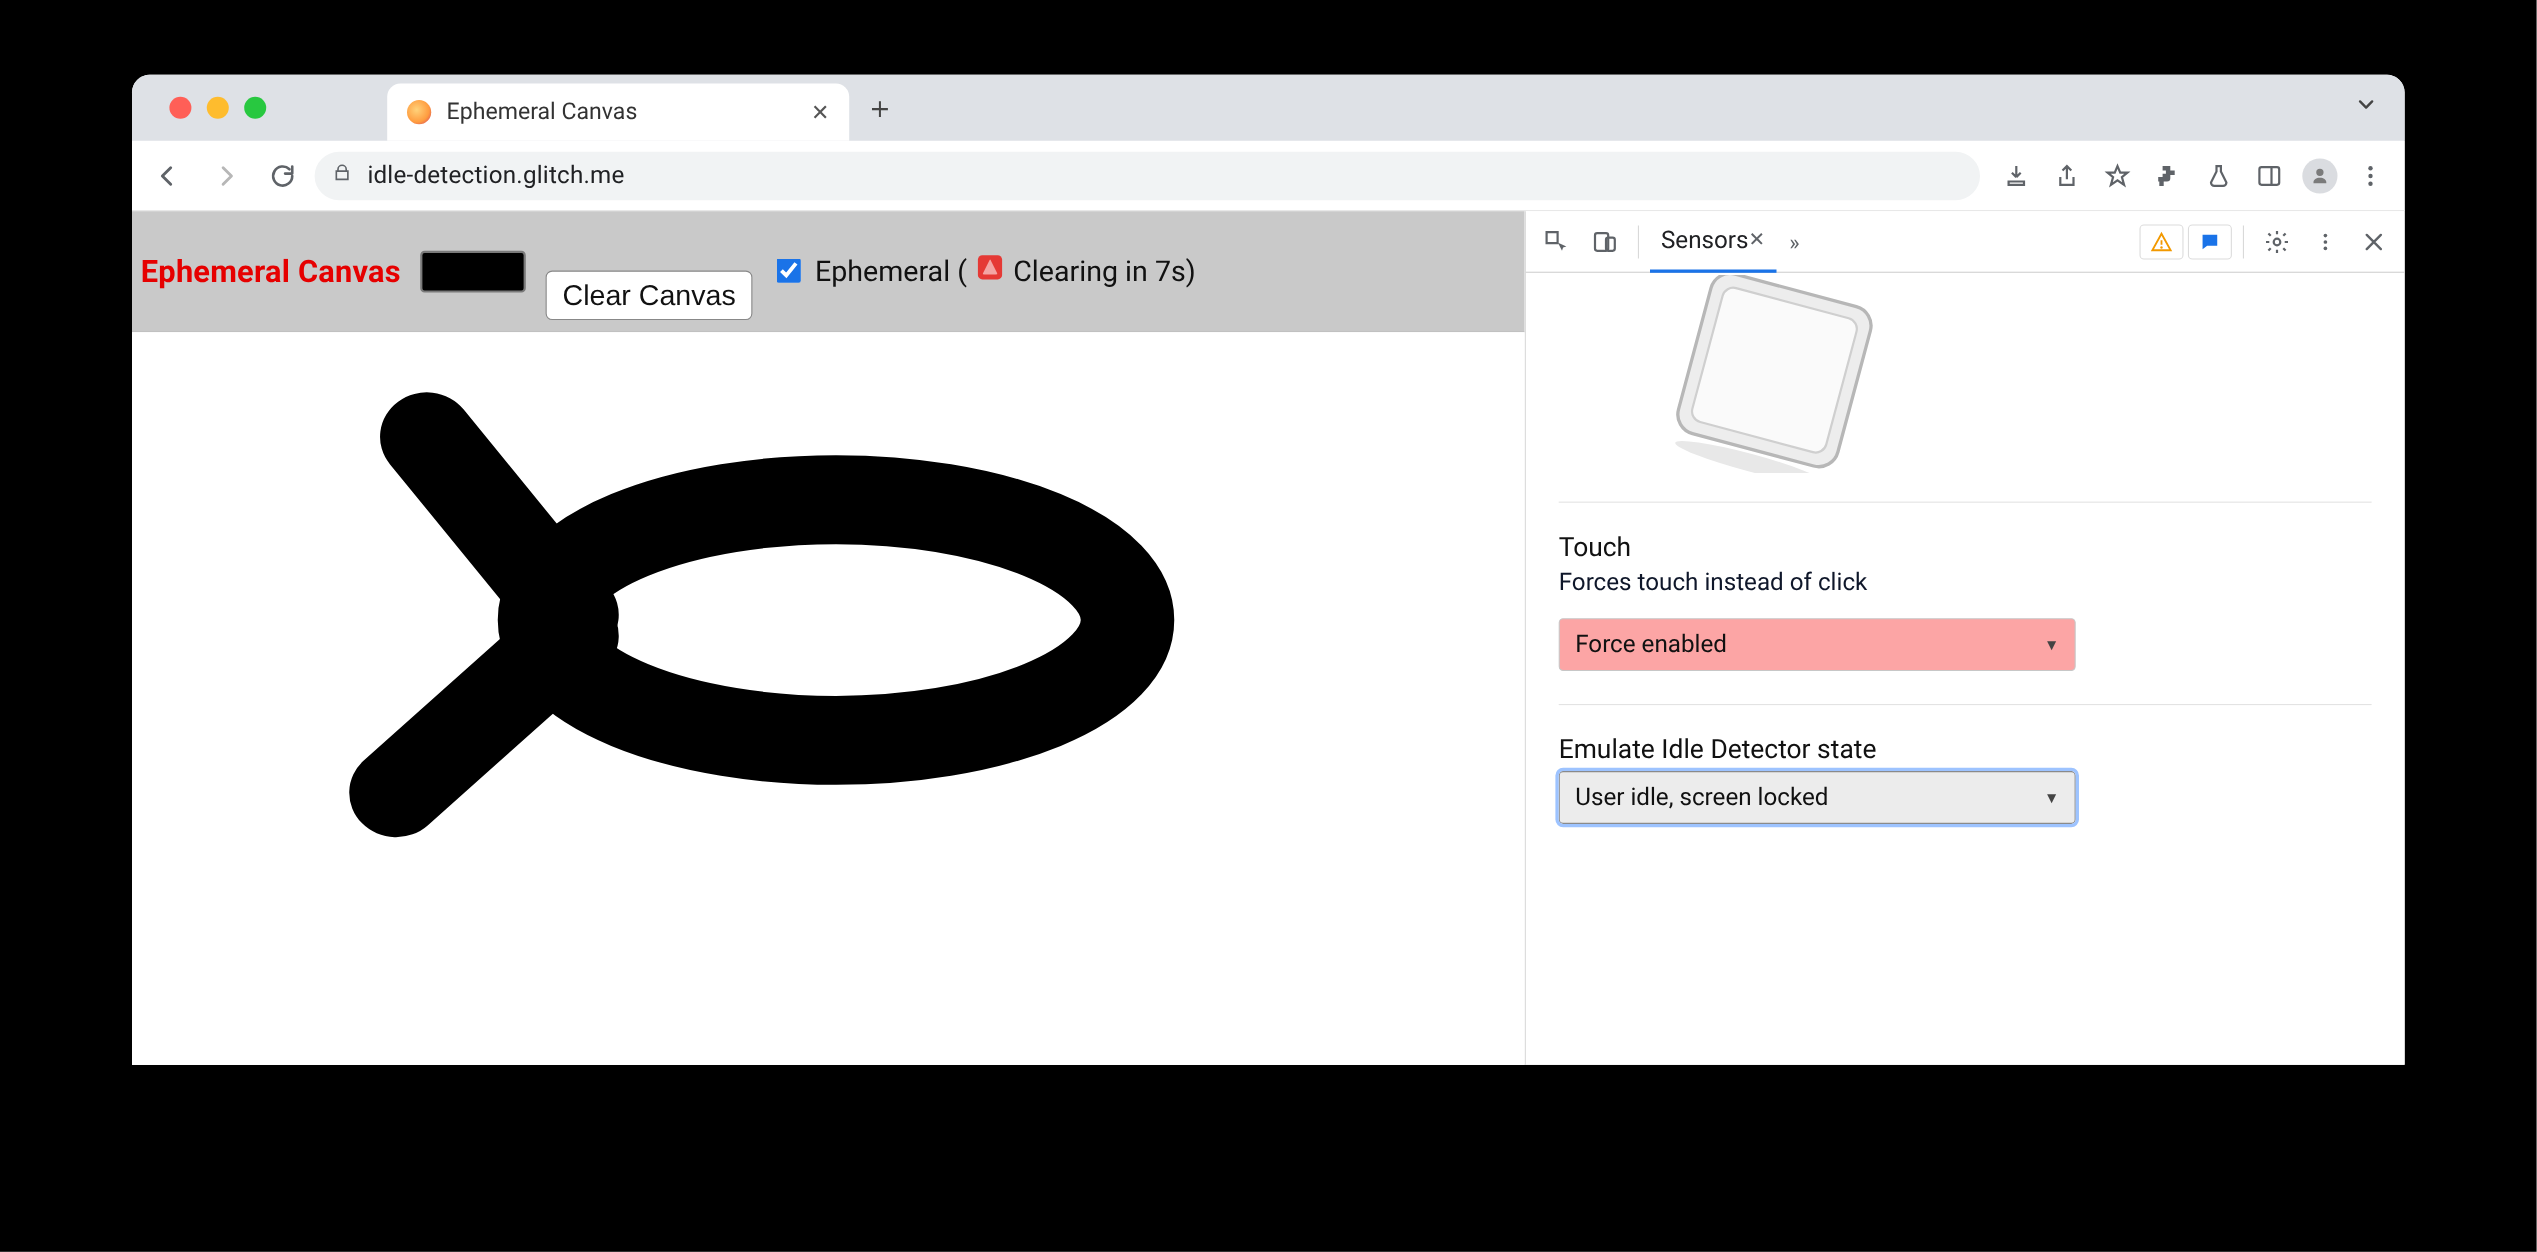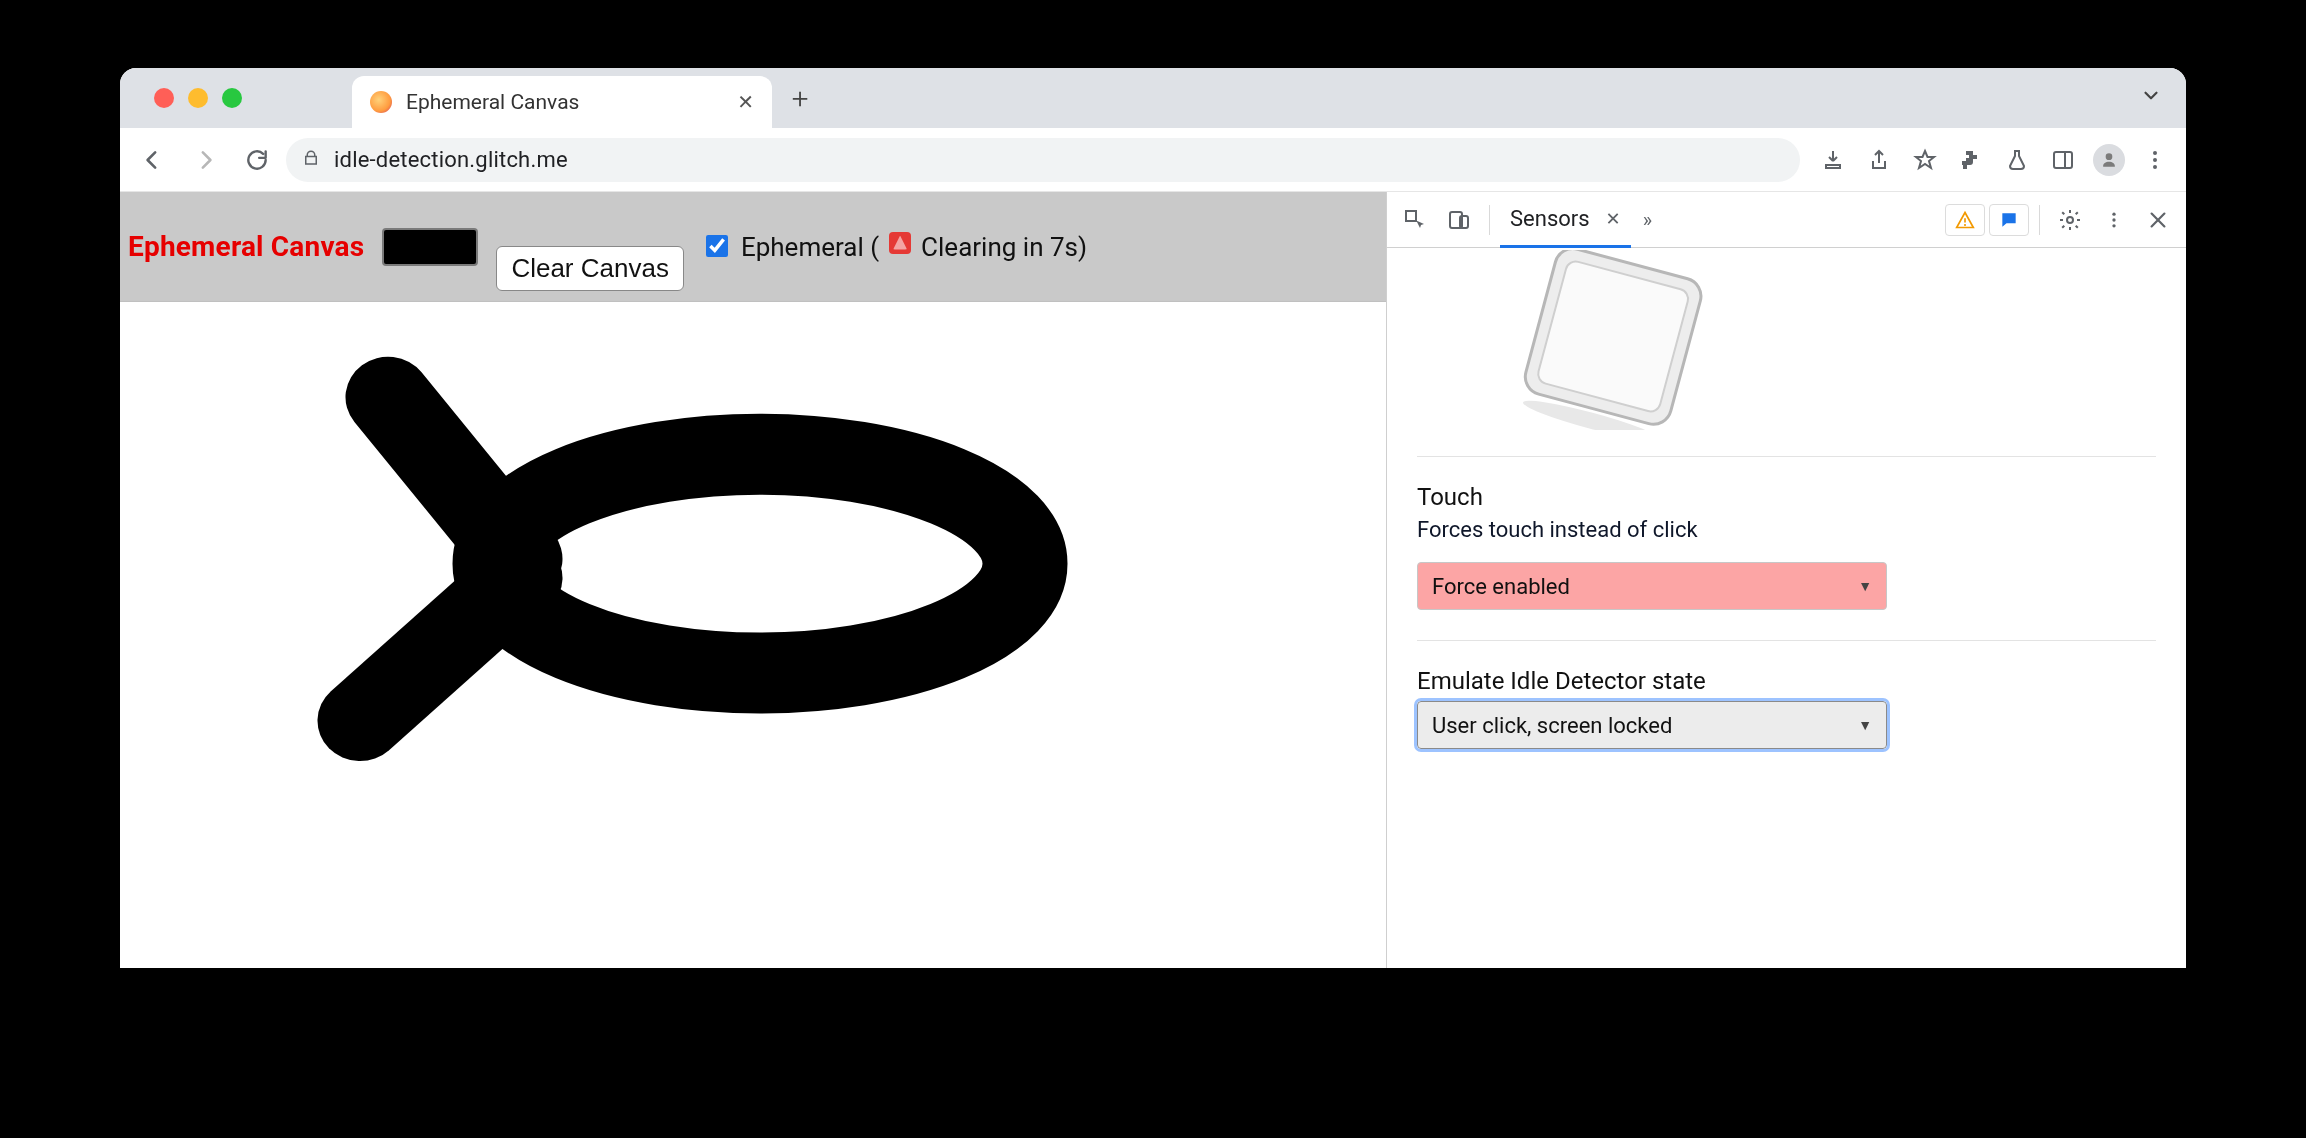--- a/index.html
+++ b/index.html
@@ -126,21 +126,21 @@
 
 .dt-head {
   height: 56px;
   border-bottom: 1px solid #d0d0d0;
   display:flex; align-items:center; padding: 0 8px; gap:4px;
   color:#5f6368;
 }
 .dt-ic { width:40px;height:40px; display:flex;align-items:center;justify-content:center; }
 .dt-sep { width:1px; height:30px; background:#d9d9d9; margin:0 6px; }
 .dt-tabs { display:flex; align-items:center; gap:6px; border-bottom: none; }
-.dt-tab { padding: 6px 10px; font-size:22px; color:#202124; display:flex; gap:16px; align-items:center; border-bottom: 3px solid transparent; height:56px; }
+.dt-tab { padding: 6px 10px; font-size:22px; color:#202124; display:flex; gap:0; align-items:center; border-bottom: 3px solid transparent; height:56px; }
 .dt-tab.active { border-bottom-color:#1a73e8; color:#202124; }
 .dt-tab .x { color:#5f6368; font-size:18px; }
 .dt-more { font-size:20px; color:#5f6368; padding:0 6px; }
 .dt-right { margin-left:auto; display:flex; align-items:center; gap:4px; }
 .chip { display:flex; align-items:center; justify-content:center; width:40px; height:32px; border:1px solid #dcdcdc; border-radius:4px; }
 .chip.warn { color:#f29900; }
 .chip.info { color:#1a73e8; }
 
 
 .dt-body { flex:1; overflow:auto; padding: 8px 30px 20px 30px; color:#202124; }
@@ -356,20 +356,20 @@
           <p class="sub">Forces touch instead of click</p>
           <div class="select">
             <span>Force enabled</span>
             <span class="caret">▼</span>
           </div>
         </div>
 
         <div class="section">
           <h4>Emulate Idle Detector state</h4>
           <div class="select focused">
-            <span>User click, screen locked</span>
+            <span>User idle, screen locked</span>
             <span class="caret">▼</span>
           </div>
         </div>
       </div>
     </div>
   </div>
 </div>
 
 </body></html>

